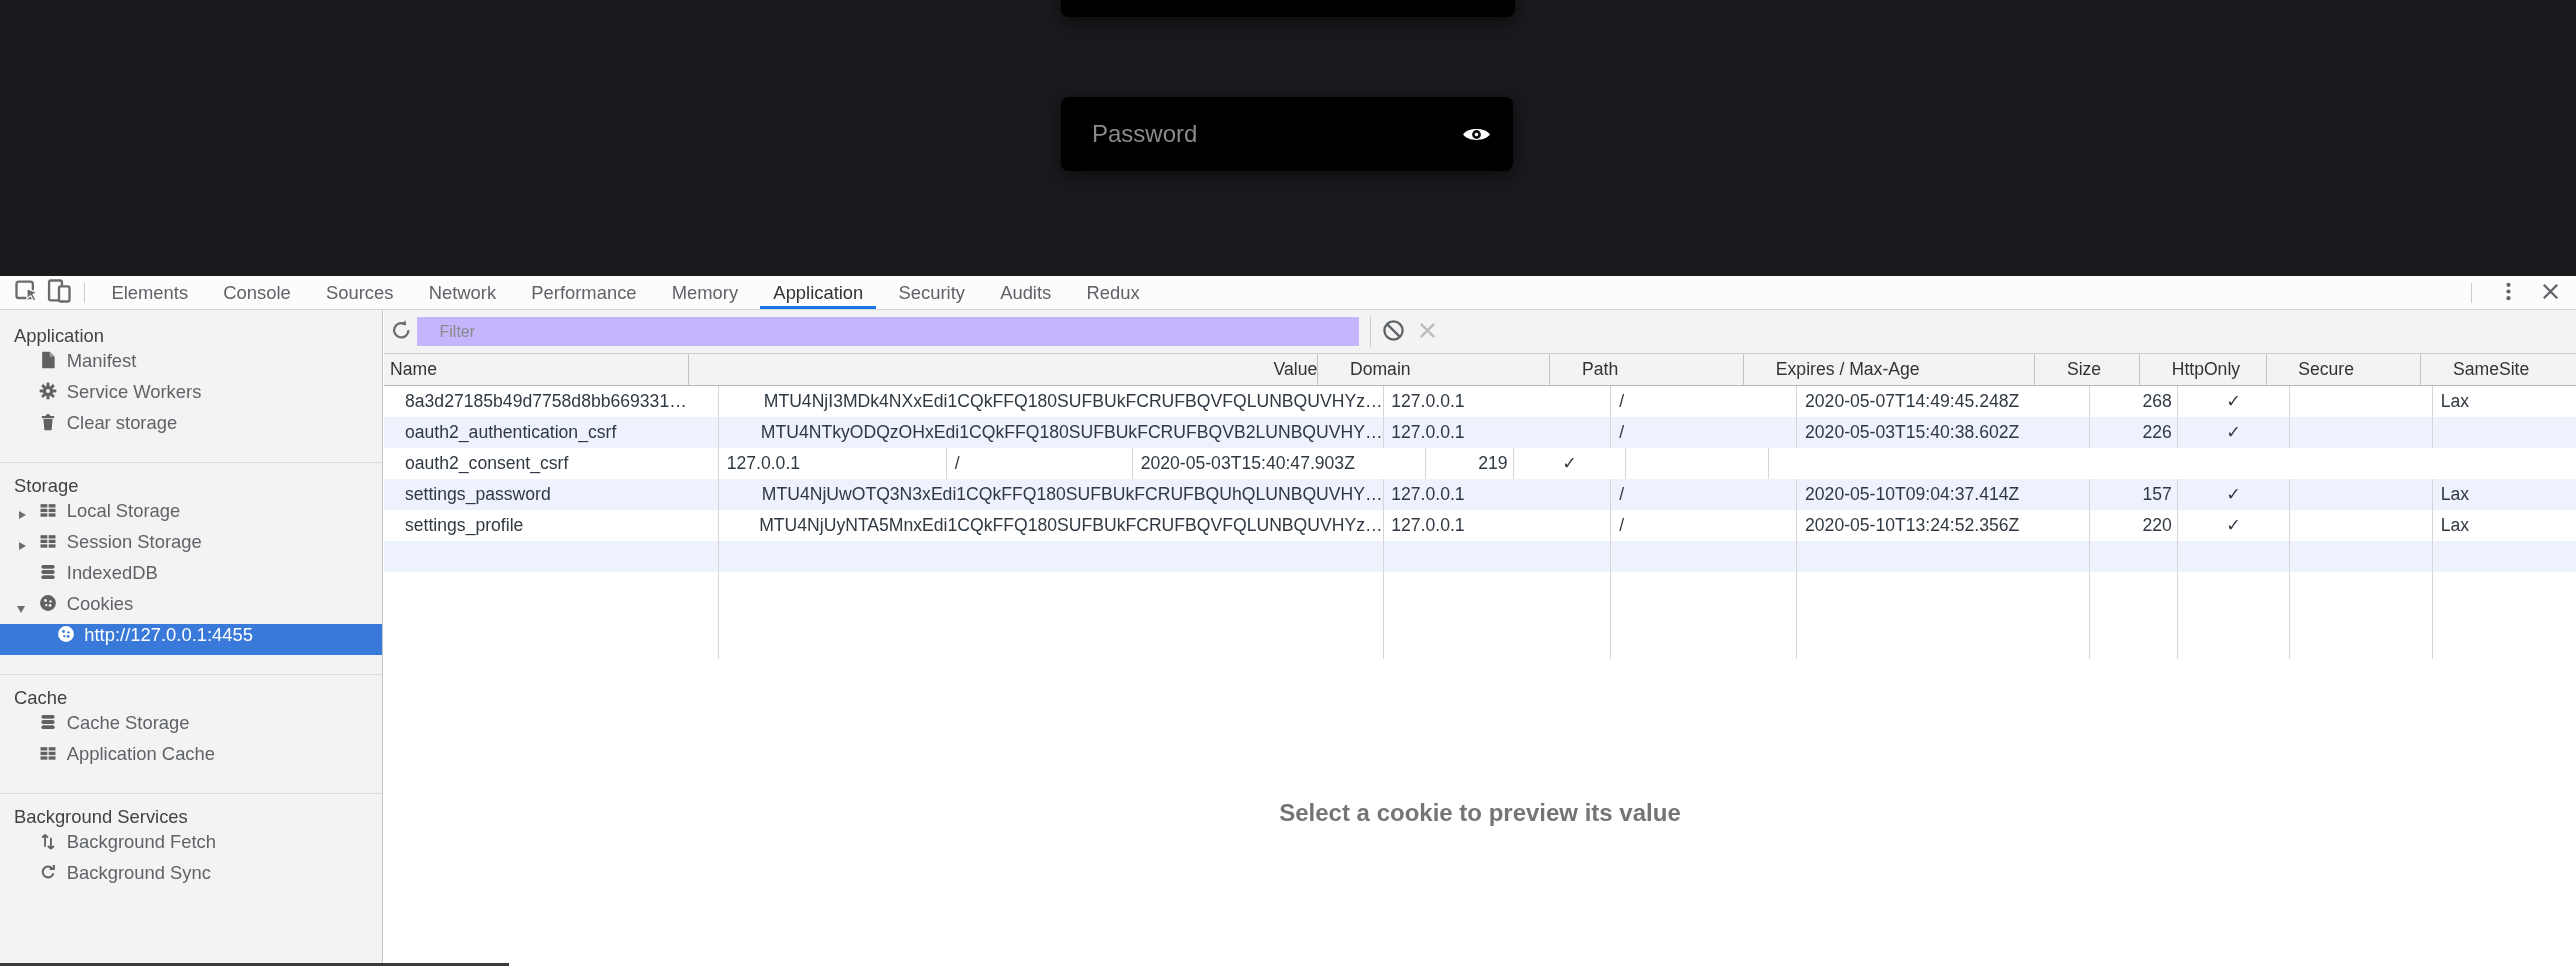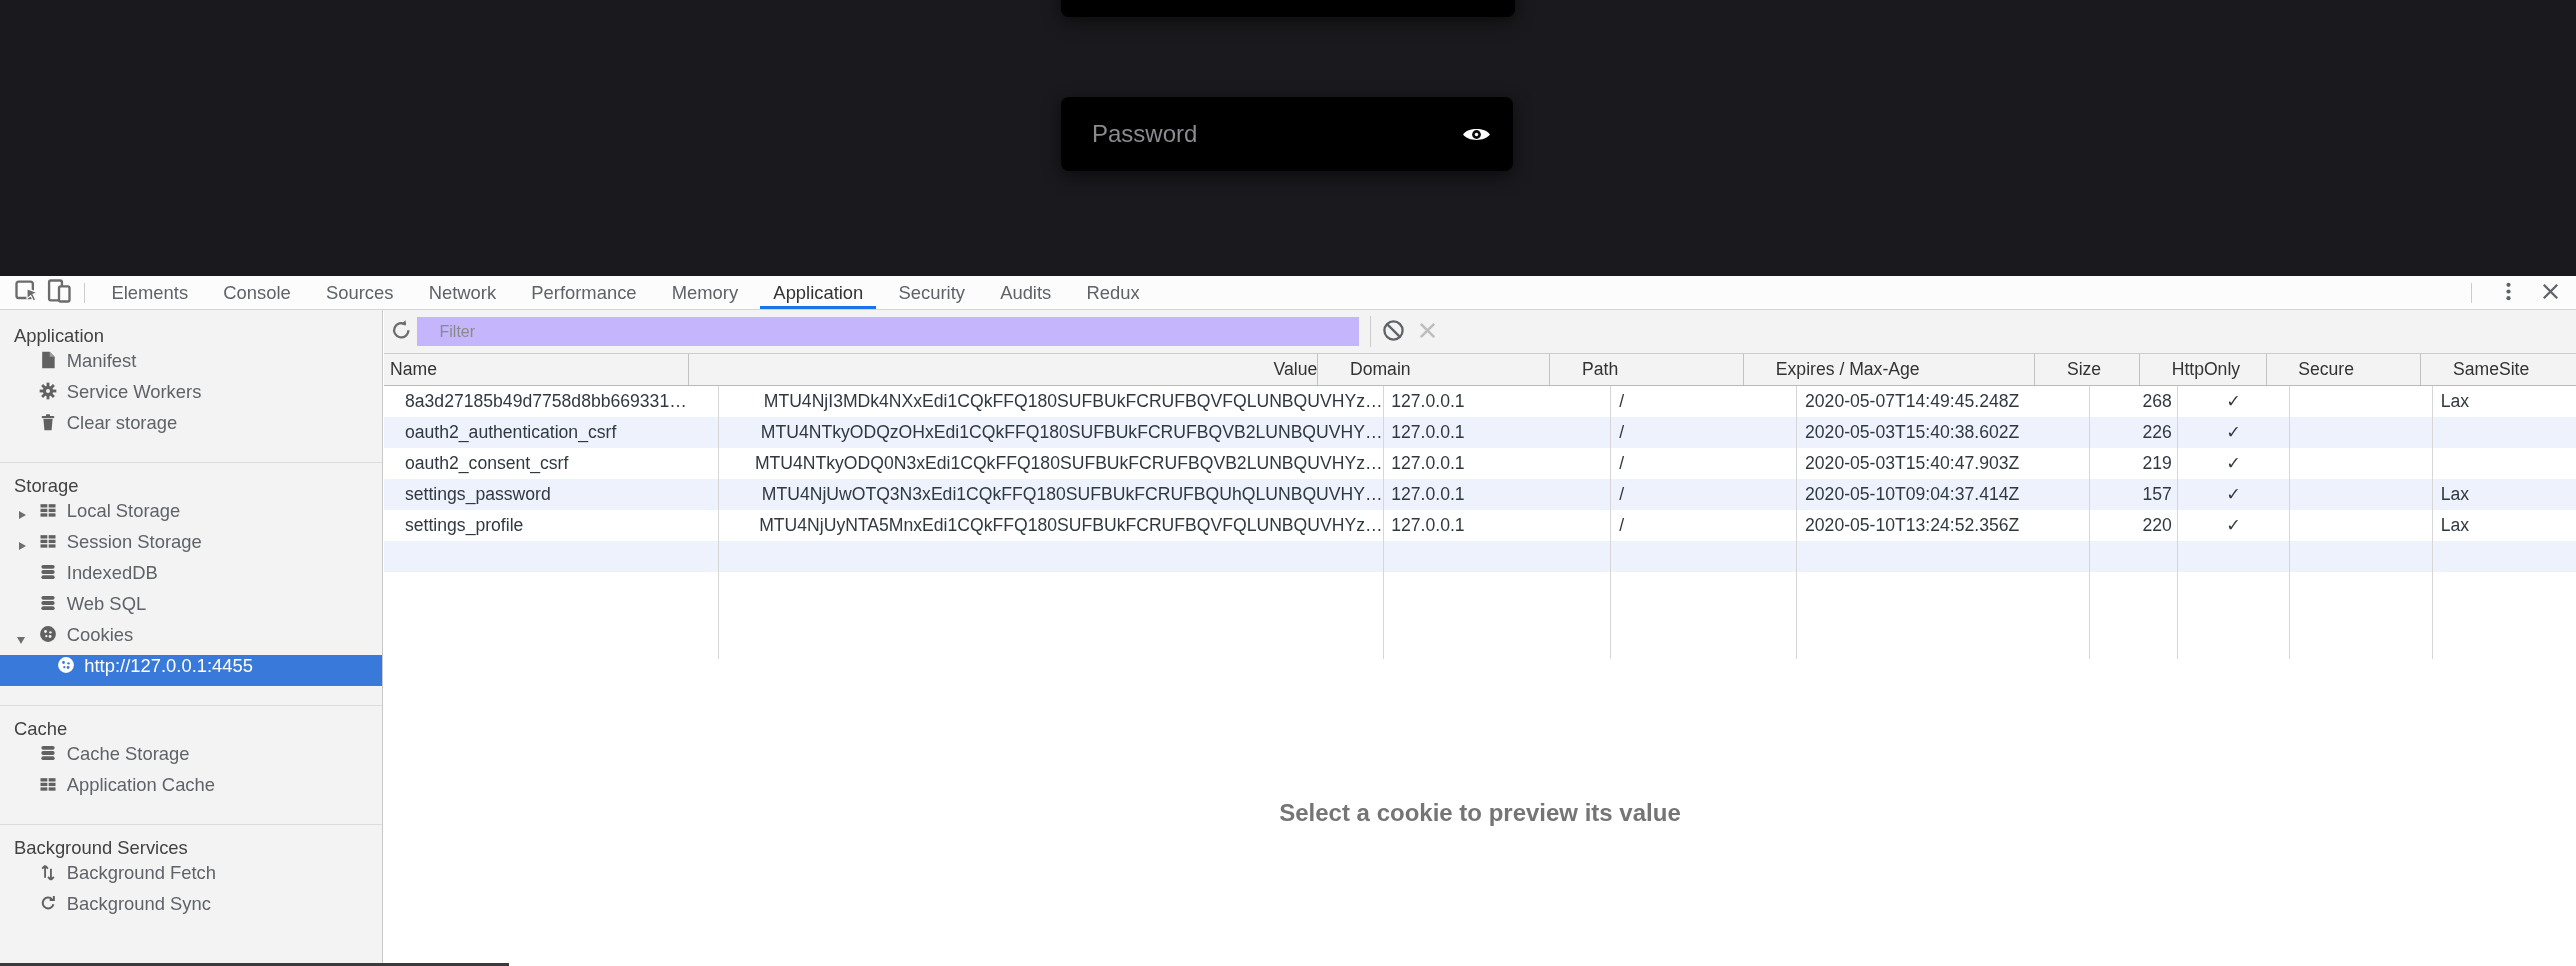--- a/index.html
+++ b/index.html
@@ -218,31 +218,20 @@
         <div class="sitem">
           <span class="arrow none"></span>
           <span class="icn">
             <svg width="20" height="20" viewBox="0 0 24 24" fill="#616161">
               <rect x="4" y="3.5" width="16" height="4.6" rx="2.3"></rect>
               <rect x="4" y="9.7" width="16" height="4.6" rx="2.3"></rect>
               <rect x="4" y="15.9" width="16" height="4.6" rx="2.3"></rect>
             </svg>
           </span>
           <span class="slabel">IndexedDB</span>
-        </div>
-        <div class="sitem">
-          <span class="arrow none"></span>
-          <span class="icn">
-            <svg width="20" height="20" viewBox="0 0 24 24" fill="#616161">
-              <rect x="4" y="3.5" width="16" height="4.6" rx="2.3"></rect>
-              <rect x="4" y="9.7" width="16" height="4.6" rx="2.3"></rect>
-              <rect x="4" y="15.9" width="16" height="4.6" rx="2.3"></rect>
-            </svg>
-          </span>
-          <span class="slabel">Web SQL</span>
         </div>
         <div class="sitem">
           <span class="arrow down"></span>
           <span class="icn">
             <svg width="20" height="20" viewBox="0 0 24 24">
               <circle cx="12" cy="12" r="9.5" fill="#616161"></circle>
               <circle cx="9" cy="9" r="1.7" fill="#f3f3f3"></circle>
               <circle cx="15" cy="10" r="1.4" fill="#f3f3f3"></circle>
               <circle cx="10" cy="14.5" r="1.4" fill="#f3f3f3"></circle>
               <circle cx="14.5" cy="15" r="1.7" fill="#f3f3f3"></circle>
@@ -373,21 +362,20 @@
               <div class="cell c3 k-domain">127.0.0.1</div>
               <div class="cell c4 k-path">/</div>
               <div class="cell c5 k-expires">2020-05-03T15:40:38.602Z</div>
               <div class="cell c6 k-size">226</div>
               <div class="cell c7 k-http_only">✓</div>
               <div class="cell c8 k-secure"></div>
               <div class="cell c9 k-same_site"></div>
             </div>
             <div class="row">
               <div class="cell c1 k-name">oauth2_consent_csrf</div>
-              <div class="cell c2 k-value">MTU4NTkyODQ0N3xEdi1CQkFFQ180SUFBUkFCRUFBQVB2LUNBQUVHYz…</div>
               <div class="cell c3 k-domain">127.0.0.1</div>
               <div class="cell c4 k-path">/</div>
               <div class="cell c5 k-expires">2020-05-03T15:40:47.903Z</div>
               <div class="cell c6 k-size">219</div>
               <div class="cell c7 k-http_only">✓</div>
               <div class="cell c8 k-secure"></div>
               <div class="cell c9 k-same_site"></div>
             </div>
             <div class="row alt">
               <div class="cell c1 k-name">settings_password</div>

